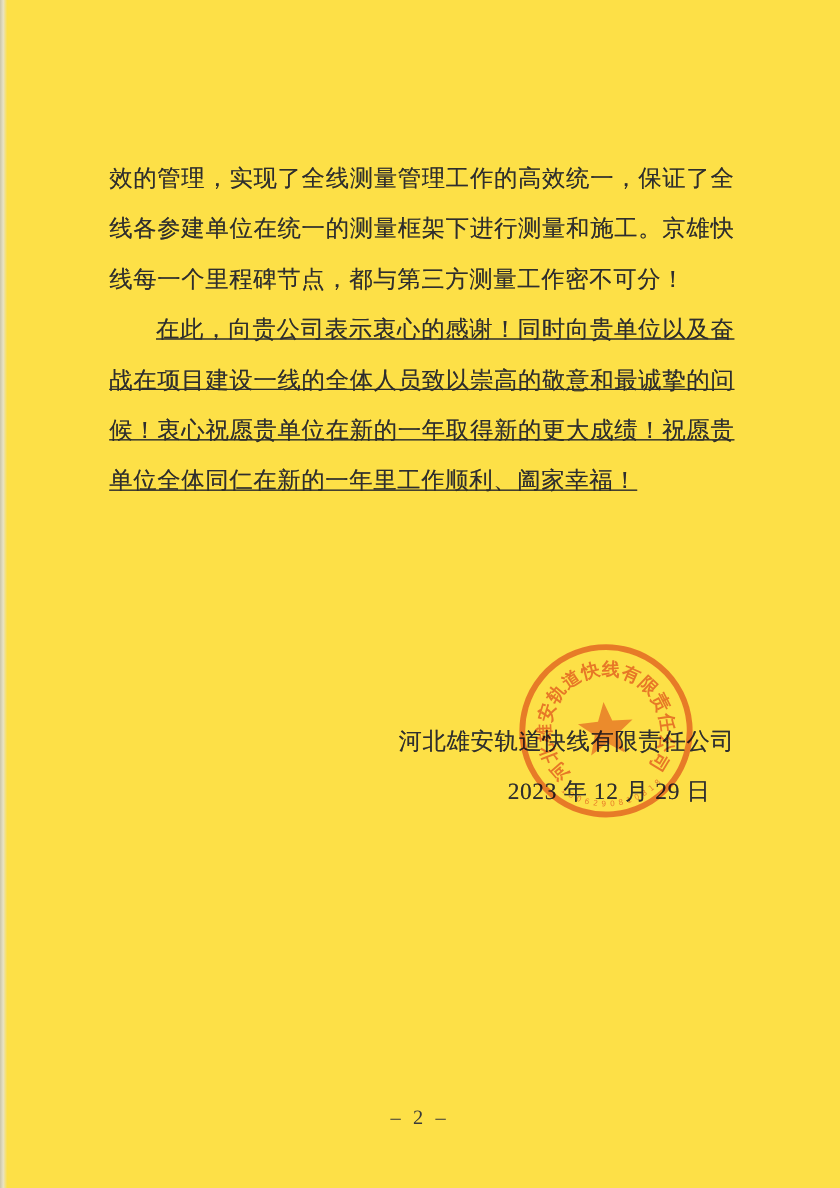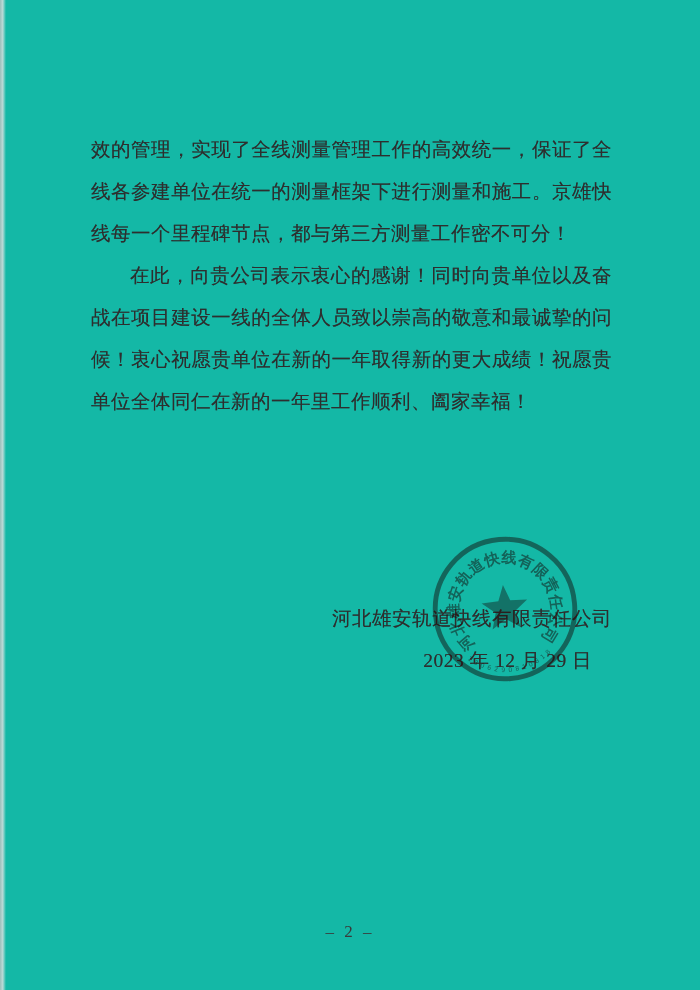--- a/index.html
+++ b/index.html
@@ -11,21 +11,21 @@
     width: 700px;
     height: 990px;
     position: relative;
     overflow: hidden;
     font-family: "Liberation Serif", "DejaVu Serif", serif;
     color: #2e2e2e;
   }
   .scan-page {
     position: absolute;
     inset: 0;
-    background: #14b8a6;
+    background: #fde047;
   }
   .scan-edge-left {
     position: absolute;
     left: 0; top: 0;
     width: 6px; height: 100%;
     background: linear-gradient(to right, #bfbfbf 0%, #e3e3e3 45%, rgba(255,255,255,0) 100%);
     opacity: .8;
   }
   .letter-body {
     position: absolute;
@@ -35,21 +35,21 @@
     font-size: 19.5px;
     line-height: 42px;
     letter-spacing: 0.5px;
     text-align: justify;
     text-justify: inter-character;
   }
   .para {
     margin: 0;
     text-shadow: 0 0 0.5px rgba(40,40,40,0.55);
   }
-  .para.indent { text-indent: 2em; }
+  .para.indent { text-indent: 2em; text-decoration: underline; }
   .signature-block {
     position: absolute;
     left: 91px;
     top: 598px;
     width: 521px;
     font-size: 19.5px;
     line-height: 42px;
     letter-spacing: 0.5px;
     text-align: right;
   }

